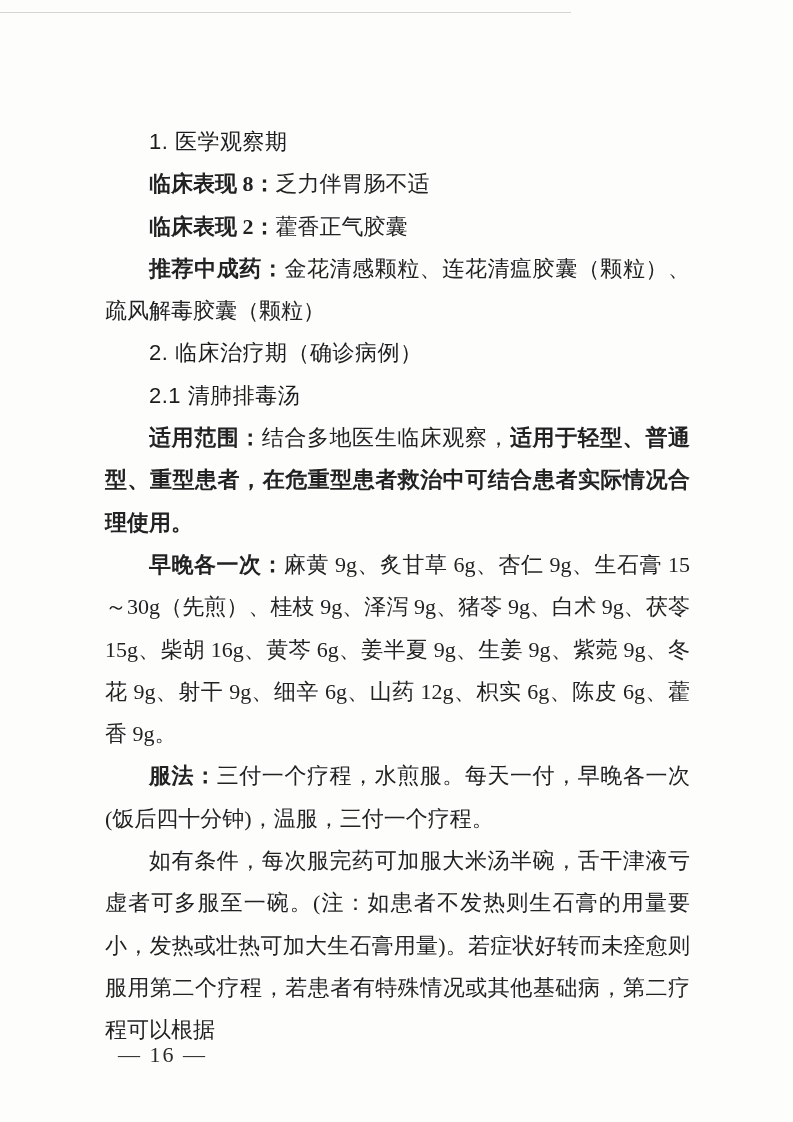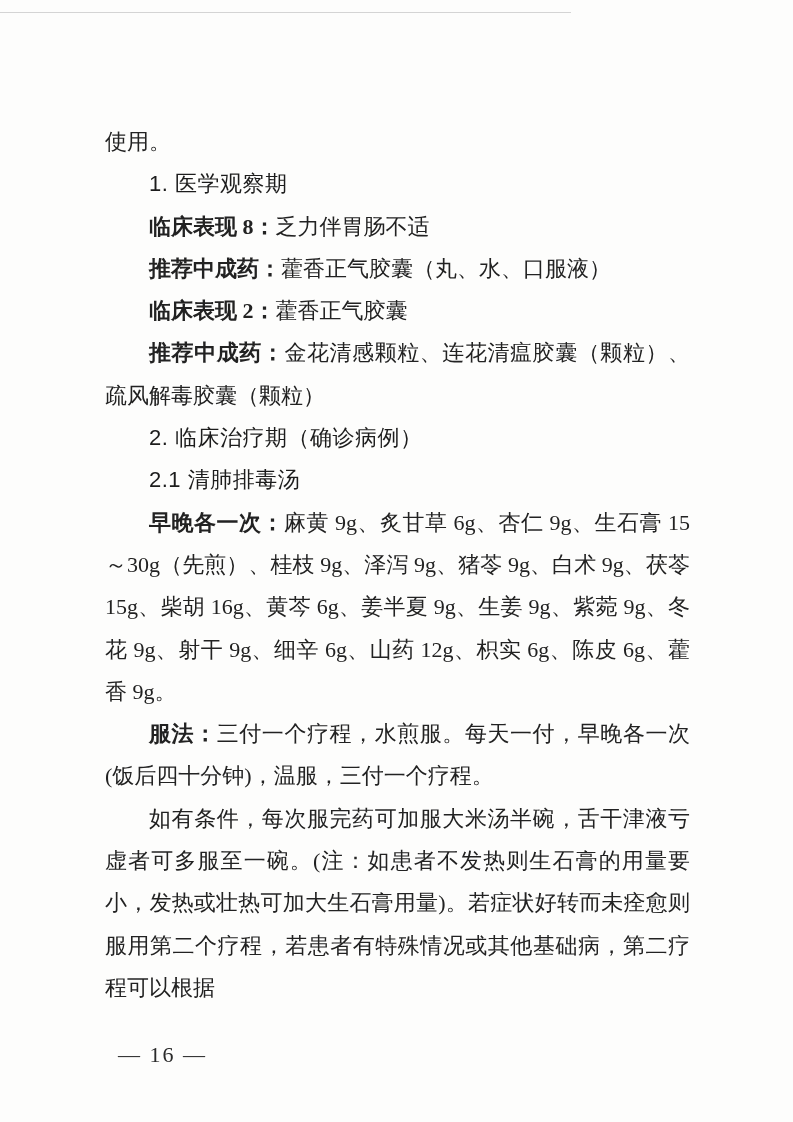--- a/index.html
+++ b/index.html
@@ -61,36 +61,35 @@
   }
 </style>
 </head>
 <body>
 
 <div class="page">
   <div class="scan-line"></div>
 
   <main class="content">
 
-    <p class="body no-indent"><span>使用。</span></p>
 
     <h2 class="heading"><span>1. 医学观察期</span></h2>
 
     <p class="body"><span class="bold">临床表现 8：</span><span>乏力伴胃肠不适</span></p>
 
-    <p class="body"><span class="bold">推荐中成药：</span><span>藿香正气胶囊（丸、水、口服液）</span></p>
 
     <p class="body"><span class="bold">临床表现 2：</span><span>藿香正气胶囊</span></p>
 
     <p class="body"><span class="bold">推荐中成药：</span><span>金花清感颗粒、连花清瘟胶囊（颗粒）、疏风解毒胶囊（颗粒）</span></p>
 
     <h2 class="heading"><span>2. 临床治疗期（确诊病例）</span></h2>
 
     <h3 class="heading"><span>2.1 清肺排毒汤</span></h3>
 
+    <p class="body"><span class="bold">适用范围：</span><span>结合多地医生临床观察，</span><span class="bold">适用于轻型、普通型、重型患者，在危重型患者救治中可结合患者实际情况合理使用。</span></p>
 
     <p class="body"><span class="bold">早晚各一次：</span><span>麻黄 9g、炙甘草 6g、杏仁 9g、生石膏 15～30g（先煎）、桂枝 9g、泽泻 9g、猪苓 9g、白术 9g、茯苓 15g、柴胡 16g、黄芩 6g、姜半夏 9g、生姜 9g、紫菀 9g、冬花 9g、射干 9g、细辛 6g、山药 12g、枳实 6g、陈皮 6g、藿香 9g。</span></p>
 
     <p class="body"><span class="bold">服法：</span><span>三付一个疗程，水煎服。每天一付，早晚各一次(饭后四十分钟)，温服，三付一个疗程。</span></p>
 
     <p class="body"><span>如有条件，每次服完药可加服大米汤半碗，舌干津液亏虚者可多服至一碗。(注：如患者不发热则生石膏的用量要小，发热或壮热可加大生石膏用量)。若症状好转而未痊愈则服用第二个疗程，若患者有特殊情况或其他基础病，第二疗程可以根据</span></p>
 
   </main>
 
   <footer class="footer"><span>— 16 —</span></footer>

